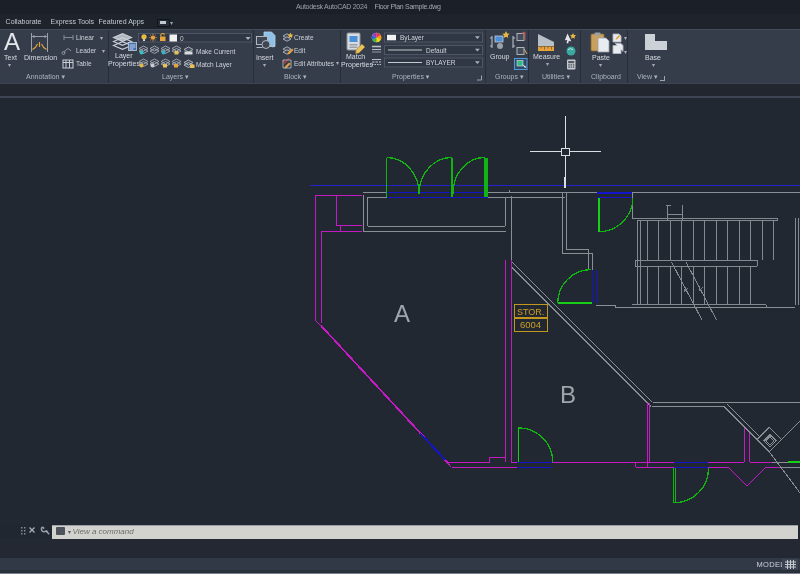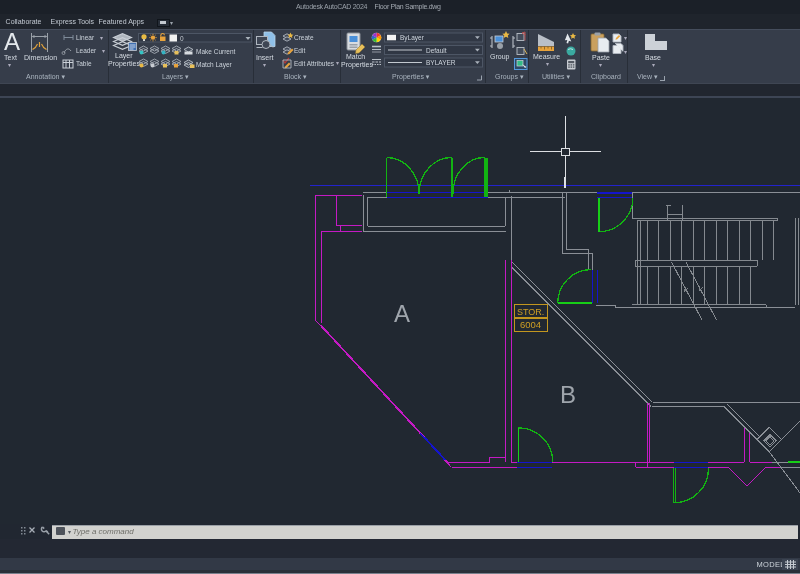--- a/index.html
+++ b/index.html
@@ -369,21 +369,21 @@
 <g stroke="#dcdfe3" stroke-width="1" fill="none">
   <path d="M529.8,151.8H561.6 M569,151.8H601"></path>
   <path d="M565.3,115.5V148.2 M565.3,155.6V186.2"></path>
   <rect x="561.6" y="148.2" width="7.4" height="7.4" fill="#212831"></rect>
 </g>
 </svg>
 
 <div class="abs" id="cmdfield"></div>
 <div class="abs" id="cmdbadge"></div>
 <div class="abs" id="cmdcaret">▾</div>
-<div class="abs" id="cmdtext">Type a command</div>
+<div class="abs" id="cmdtext">View a command</div>
 <svg class="abs" id="cmdicons" style="left:0;top:522px;" width="52" height="17" viewBox="0 0 52 17">
 <g fill="#828a94">
   <rect x="21" y="5" width="1.5" height="1.5"></rect>
       <rect x="24" y="5" width="1.5" height="1.5"></rect>
   <rect x="21" y="8" width="1.5" height="1.5"></rect>
       <rect x="24" y="8" width="1.5" height="1.5"></rect>
   <rect x="21" y="11" width="1.5" height="1.5"></rect>
       <rect x="24" y="11" width="1.5" height="1.5"></rect>
 </g>
 <path d="M29.5,5.5l5,5 M34.5,5.5l-5,5" stroke="#a7aeb7" stroke-width="1.3"></path>

